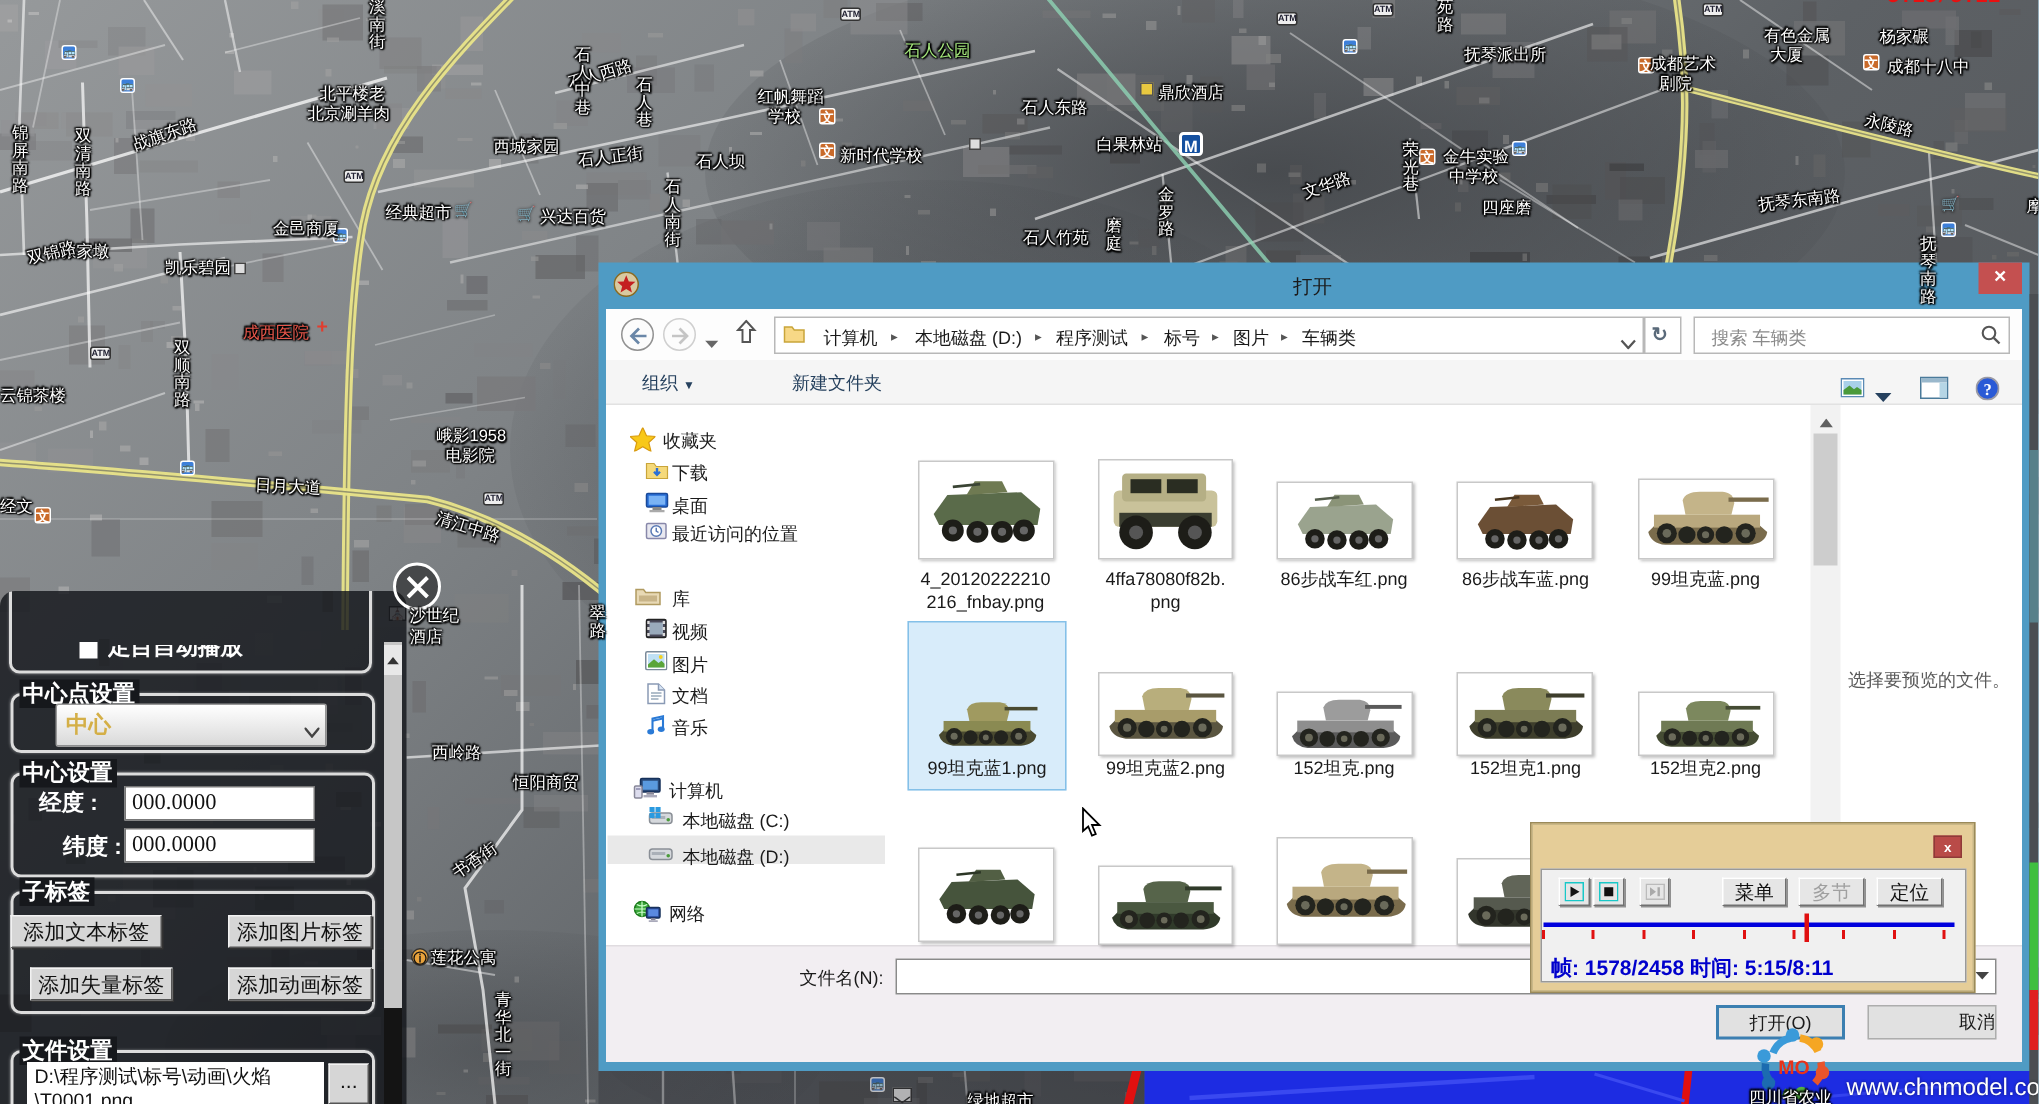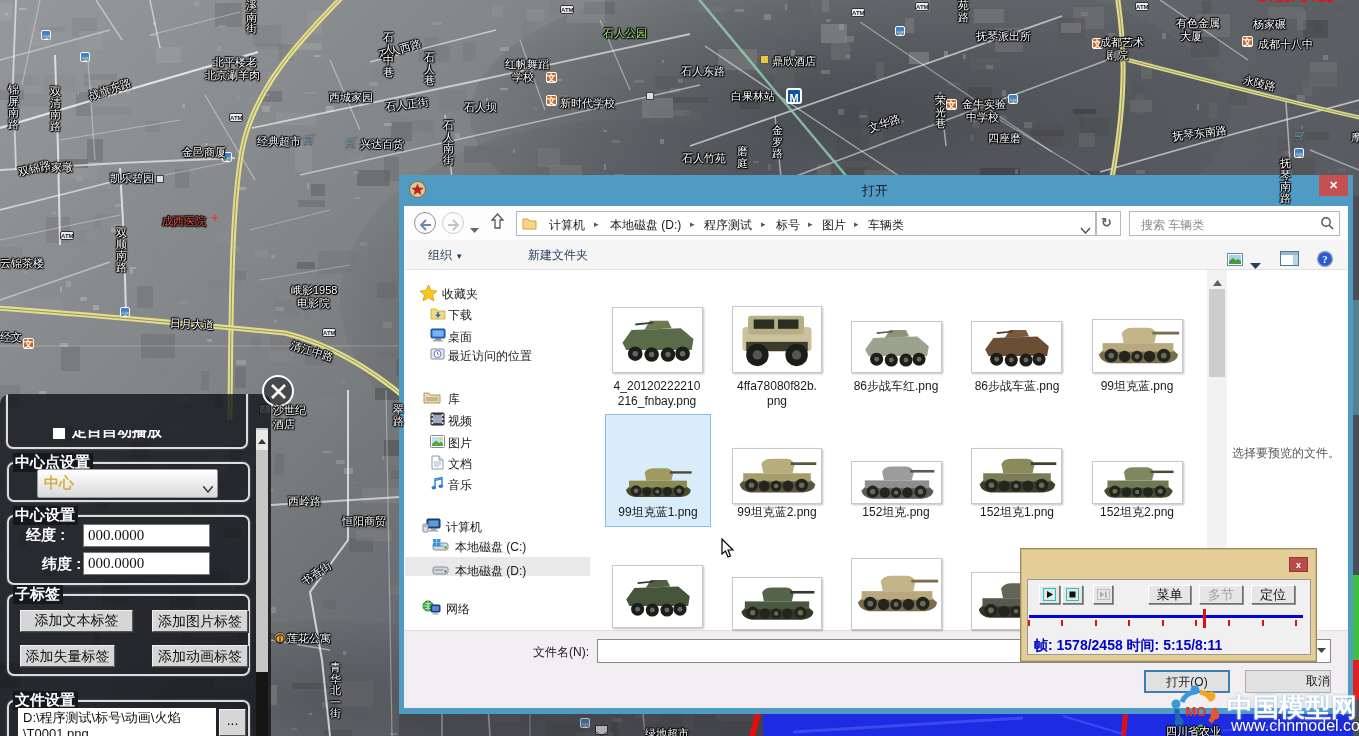--- a/index.html
+++ b/index.html
@@ -1477,21 +1477,21 @@
 <div class="abs grp" style="left:7px;top:121px;width:243px;height:70px;"></div>
       <div class="abs glab" style="left:13px;top:112px;width:65px;">中心设置</div>
 <div class="abs plab" style="left:26px;top:132px;">经度 :</div>
 <div class="abs" style="left:83px;top:130px;width:127px;height:23px;background:#fff;border:1px solid #777;"></div>
 <div class="abs" style="left:88px;top:133px;font:15px 'Liberation Serif';color:#111;">000.0000</div>
 <div class="abs plab" style="left:42px;top:161px;">纬度 :</div>
 <div class="abs" style="left:83px;top:158px;width:127px;height:23px;background:#fff;border:1px solid #777;"></div>
 <div class="abs" style="left:88px;top:161px;font:15px 'Liberation Serif';color:#111;">000.0000</div>
 <div class="abs grp" style="left:7px;top:200px;width:243px;height:82px;"></div>
       <div class="abs glab" style="left:13px;top:191px;width:50px;">子标签</div>
-<div class="abs pbtn" style="left:20px;top:216px;width:113px;height:22px;font-family:Liberation Mono, monospace;">添加文本标签</div>
+<div class="abs pbtn" style="left:7px;top:216px;width:101px;height:22px;">添加文本标签</div>
 <div class="abs pbtn" style="left:152px;top:216px;width:96px;height:22px;">添加图片标签</div>
 <div class="abs pbtn" style="left:20px;top:251px;width:95px;height:22px;">添加失量标签</div>
 <div class="abs pbtn" style="left:152px;top:251px;width:96px;height:22px;">添加动画标签</div>
 <div class="abs grp" style="left:7px;top:306px;width:243px;height:60px;"></div>
       <div class="abs glab" style="left:13px;top:297px;width:65px;">文件设置</div>
 <div class="abs" style="left:18px;top:314px;width:198px;height:40px;background:#fff;"></div>
 <div class="abs" style="left:23px;top:316px;font:13px 'Liberation Sans';color:#111;line-height:16px;">D:\程序测试\标号\动画\火焰<br>\T0001.png</div>
 <div class="abs pbtn" style="left:219px;top:315px;width:27px;height:27px;">...</div>
 <div class="abs" style="left:256px;top:34px;width:12px;height:308px;background:#c6c6c6;"></div>
 <div class="abs" style="left:256px;top:36px;width:12px;height:20px;background:#e8e8e8;text-align:center;"><svg width="8" height="5" style="margin-top:7px;">
@@ -1556,15 +1556,14 @@
 <path d="M14,39 A16,16 0 0,1 9,25" stroke="#1c6bb0"></path>
 </g>
 <circle cx="27" cy="6" r="4.5" fill="#3a9ad9"></circle>
       <circle cx="43" cy="12" r="4.5" fill="#f5a623"></circle>
 <circle cx="47" cy="31" r="4.5" fill="#e8542b"></circle>
       <circle cx="33" cy="45" r="4.5" fill="#52b043"></circle>
 <circle cx="11" cy="38" r="4.5" fill="#1c6bb0"></circle>
       <circle cx="8" cy="20" r="4.5" fill="#3a9ad9"></circle>
 <text x="28" y="32" text-anchor="middle" font-family="Liberation Sans" font-size="13" font-weight="bold" fill="#e8321a">MO</text>
 </svg>
-<div class="abs" style="left:1227px;top:690px;width:132px;overflow:hidden;font:bold 26px 'Liberation Sans';color:#fff;white-space:nowrap;text-shadow:0 0 3px rgba(120,180,220,0.9);">中国模型网</div>
 <div class="abs" style="left:1231px;top:717px;font:16px 'Liberation Sans';color:#fff;white-space:nowrap;text-shadow:0 0 2px rgba(0,0,0,0.5);">www.chnmodel.com</div>
 
 </div>
 </body></html>

